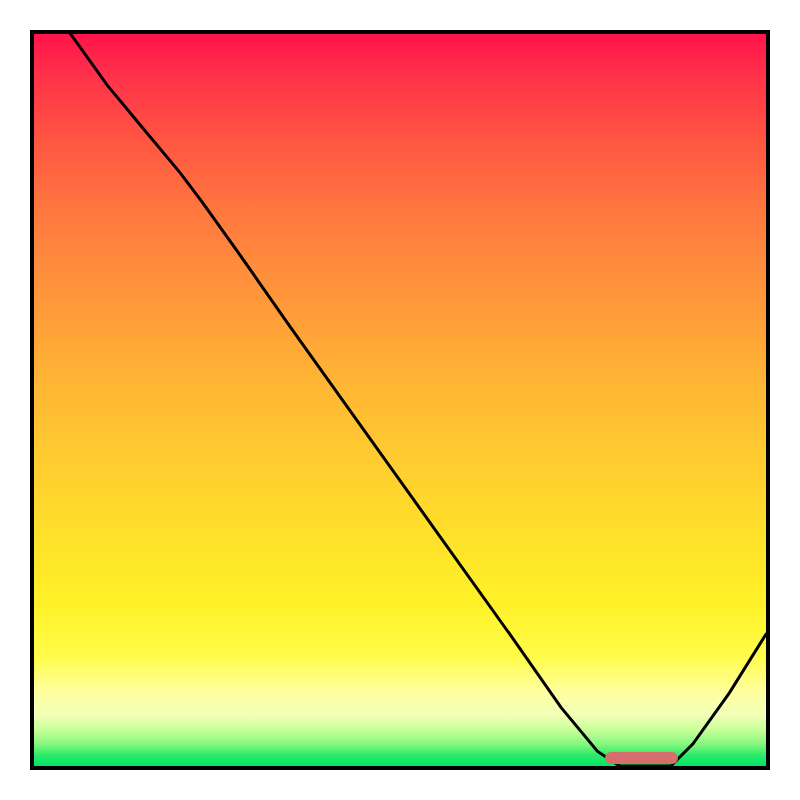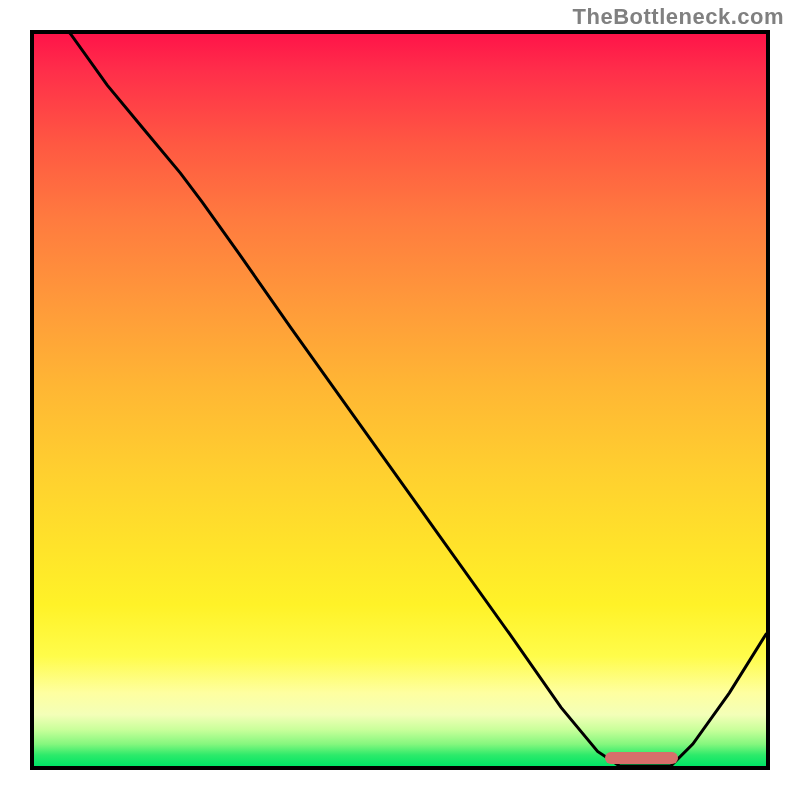--- a/index.html
+++ b/index.html
@@ -68,21 +68,20 @@
     position: absolute;
     height: 12px;
     border-radius: 6px;
     background: #d66f6b;
   }
 </style>
 </head>
 <body>
 <div class="container">
 
-  <div class="watermark">TheBottleneck.com</div>
 
   <div class="plot-area">
 
     <div class="gradient-bg"></div>
 
     <svg class="curve" viewBox="0 0 732 732" preserveAspectRatio="none">
       <path id="curve-path" fill="none" stroke="#000000" stroke-width="3" stroke-linecap="round" d="M 0.0 -43.9 L 36.6 0.0 L 73.2 51.2 L 109.8 95.2 L 146.4 139.1 L 168.4 168.4 L 205.0 219.6 L 256.2 292.8 L 329.4 395.3 L 402.6 497.8 L 475.8 600.2 L 527.0 673.4 L 563.6 717.4 L 585.6 732.0 L 607.6 732.0 L 636.8 732.0 L 658.8 710.0 L 695.4 658.8 L 732.0 600.2 "></path>
     </svg>
 
     <div id="optimal-marker" class="marker" style="left: 570.96px; width: 73.2px; top: 717.68px;"></div>

